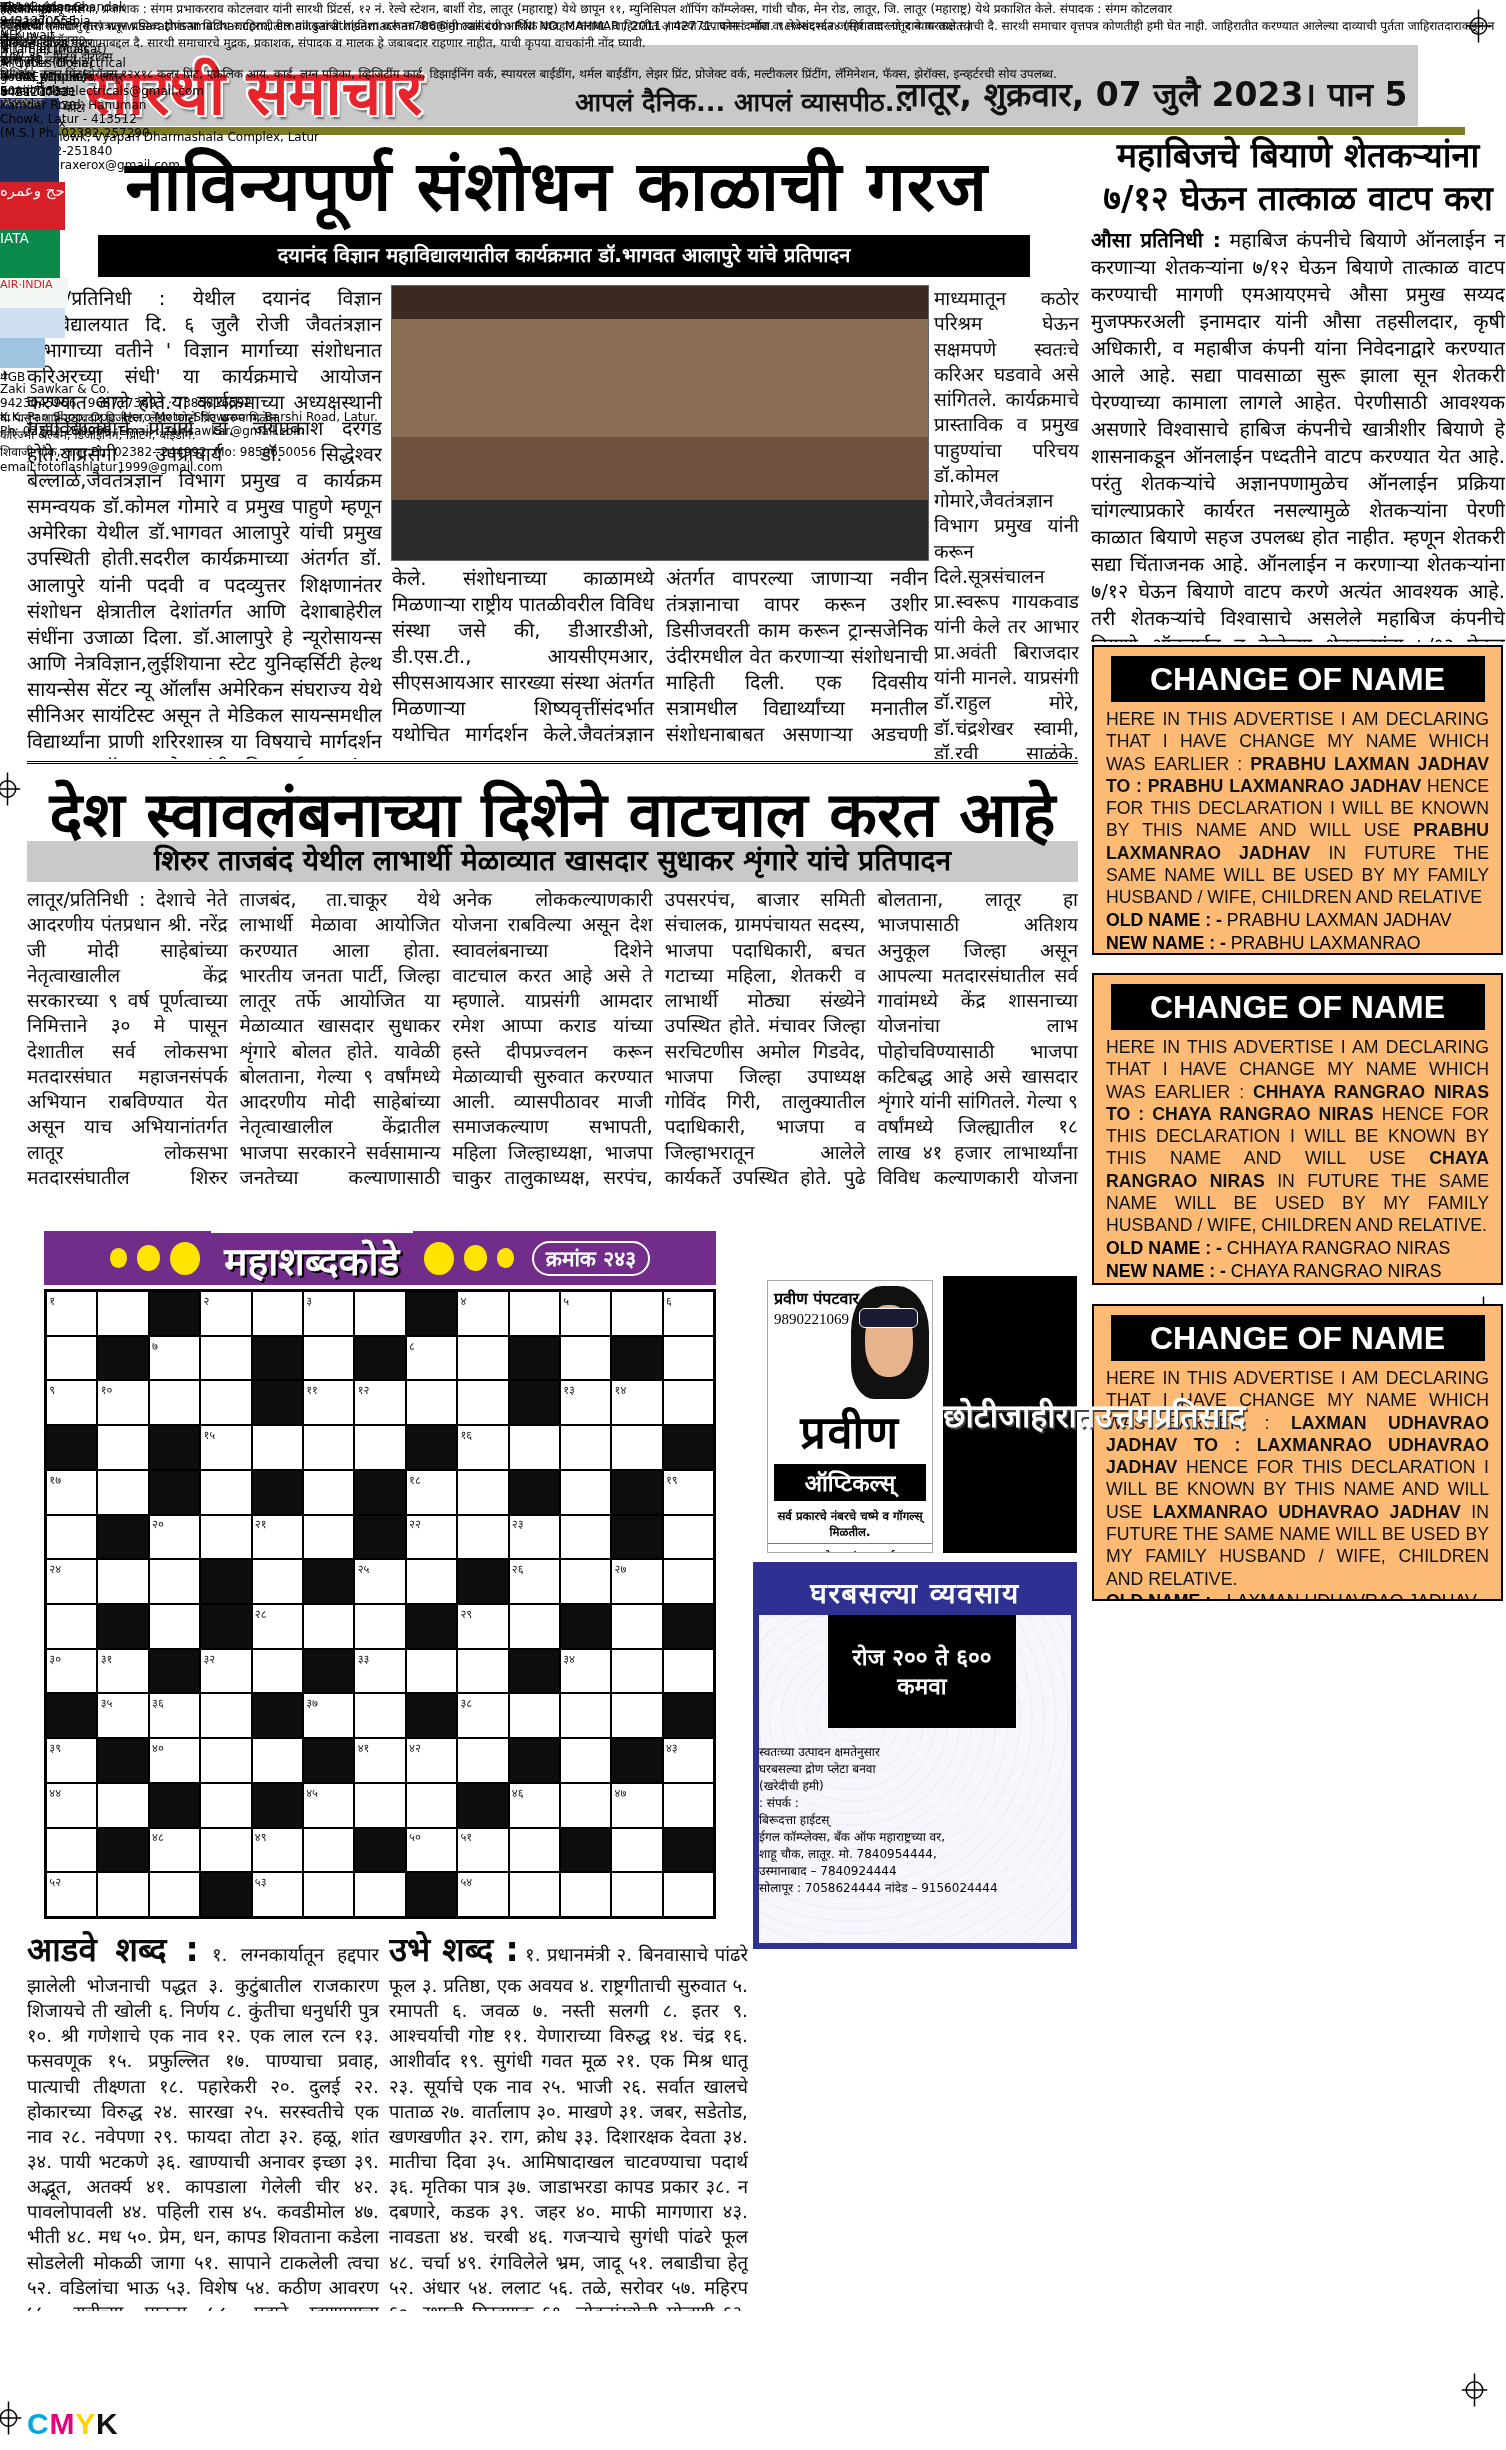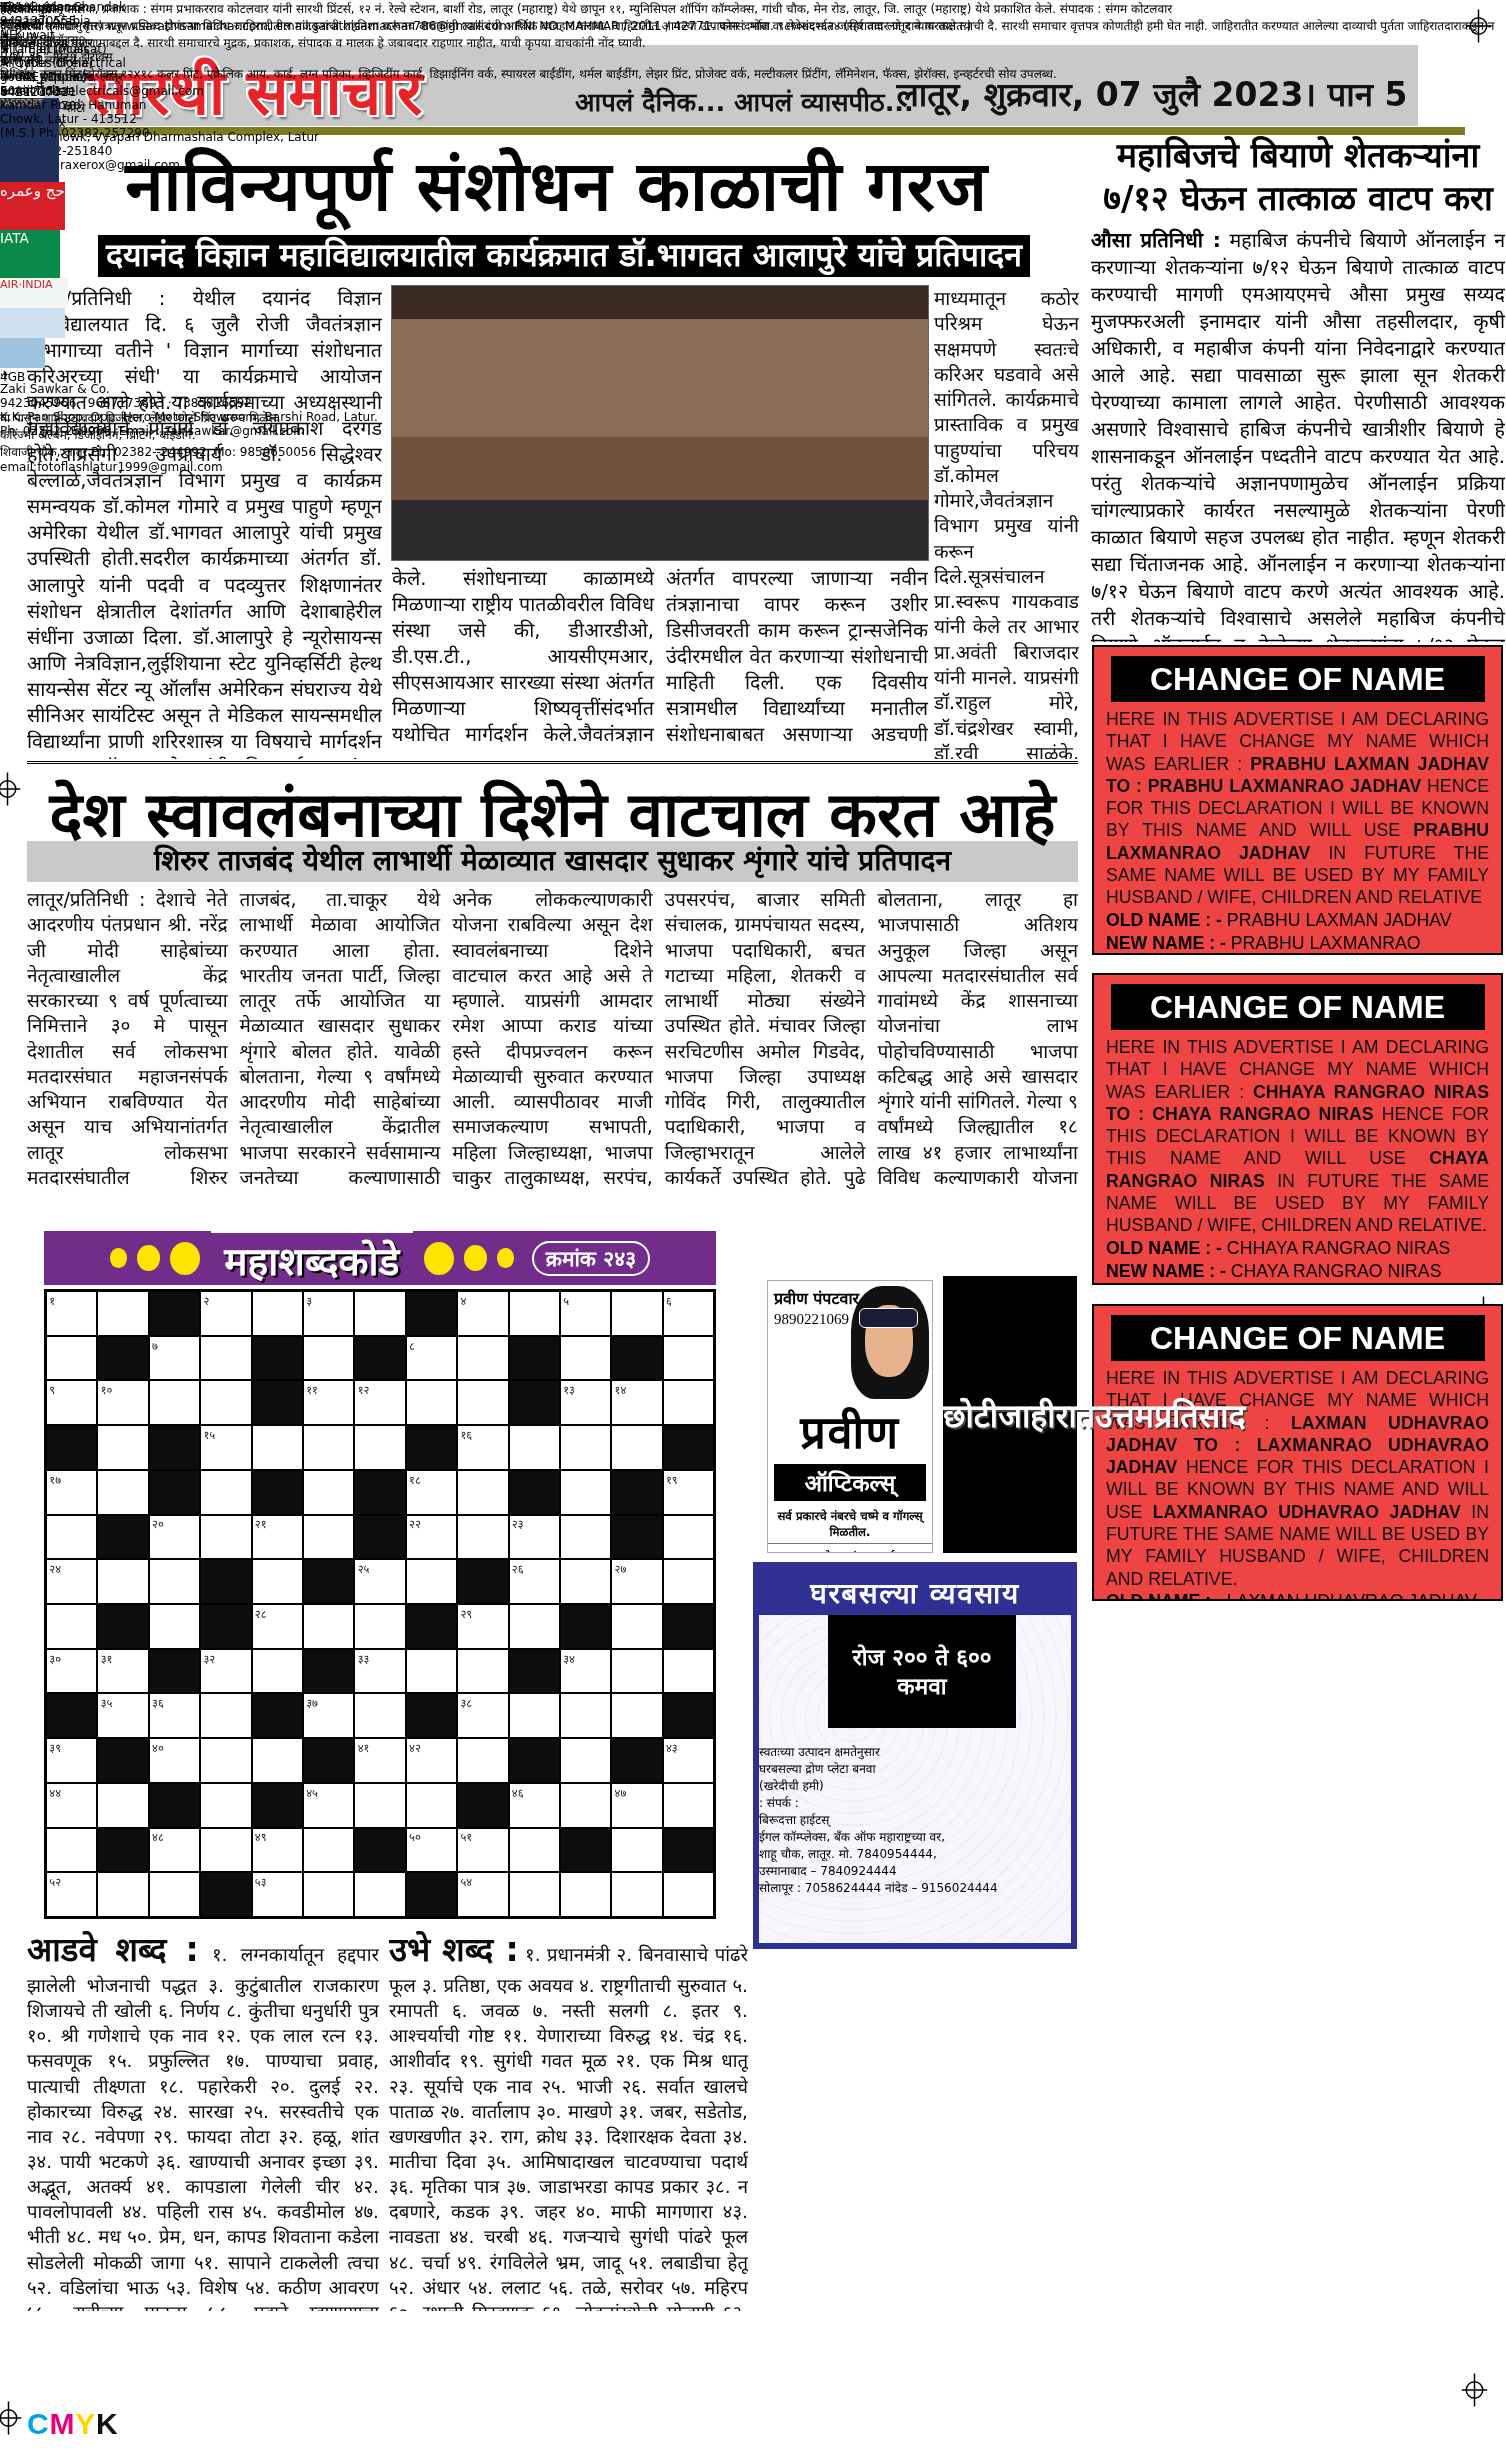--- a/index.html
+++ b/index.html
@@ -19,39 +19,39 @@
   .mast{left:44px;top:45px;width:1374px;height:81px;background:#c9c9c9}
   .mast-title{position:absolute;left:42px;top:3px;font-size:62px;font-weight:bold;color:#e8232a;
     text-shadow:2.3px 0 0 #fff,-2.3px 0 0 #fff,0 2.3px 0 #fff,0 -2.3px 0 #fff,2.3px 2.3px 0 #fff,-2.3px -2.3px 0 #fff,3px 3.8px 2.3px rgba(0,0,0,.45)}
   .mast-tag{position:absolute;left:531px;top:39px;font-size:25.6px;font-weight:bold;color:#111}
   .mast-date{position:absolute;right:10.5px;top:25.6px;font-size:33px;font-weight:bold;color:#111}
   .mast-rule{left:44px;top:127px;width:1421px;height:8.3px;background:#7d7b21}
 
   
   .a1-head{left:30px;top:136px;width:1053px;text-align:center;font-size:69px;font-weight:bold;color:#000;letter-spacing:0.8px}
   .a1-sub{left:98px;top:235px;width:932px;height:42px;background:#000;color:#fff;text-align:center;
-    font-size:32px;font-weight:bold;line-height:41px}
+    font-size:20px;font-weight:bold;line-height:41px}
   .bodytxt{font-size:19.6px;line-height:1.33;color:#0a0a0a}
   .a1-colL{left:27px;top:286px;width:355px;height:473px}
   .a1-colM{left:392px;top:566px;width:536px;height:193px;column-count:2;column-gap:12px}
   .a1-colR{left:934px;top:286px;width:145px;height:473px;font-size:19px}
   .photo{left:392px;top:286px;width:536px;height:274px;background:linear-gradient(#3a2a22 0 12%,#8a6d55 12% 55%,#6e523e 55% 78%,#2b2b2e 78% 100%);outline:0.8px solid #666}
   .a1-rule{left:27px;top:761px;width:1051px;border-top:3.8px double #000}
 
   
   .a2-head{left:27px;top:770px;width:1051px;text-align:center;font-size:62px;font-weight:bold}
   .a2-sub{left:27px;top:841px;width:1051px;height:41px;background:#c9c9c9;text-align:center;font-size:28px;font-weight:bold;line-height:39px}
   .a2-body{left:27px;top:887px;width:1051px;height:322px;column-count:5;column-gap:12px;font-size:19px}
 
   
   .mb-head{left:1091px;top:134px;width:414px;text-align:center;font-size:34px;font-weight:bold;line-height:1.25}
   .mb-body{left:1091px;top:226px;width:414px;height:416px;font-size:19.6px;line-height:1.38}
   .mb-body b{font-size:20.3px}
 
-  .con{left:1092px;width:411px;border:2.3px solid #000;background:#ef4444;padding:7.5px 12px;font-family:"Liberation Sans",sans-serif}
+  .con{left:1092px;width:411px;border:2.3px solid #000;background:#fdba74;padding:7.5px 12px;font-family:"Liberation Sans",sans-serif}
   .con-head{background:#000;color:#fff;text-align:center;font-size:32px;font-weight:bold;padding:4.5px 0;margin:1.5px 4.5px 6px}
   .con-body{font-size:17.7px;line-height:1.26;color:#111;text-align:justify}
   .con-line{font-size:17.7px;line-height:1.3}
   .con-addr{font-size:17.7px;line-height:1.3;text-align:center}
 
   
   .cw-head{left:44px;top:1231px;width:672px;height:54px;background:#722d8a;display:flex;align-items:center;justify-content:center;gap:10.5px}
   .cw-title{color:#fff;font-size:39px;font-weight:bold;text-shadow:2.3px 2.3px 0 #000;border-top:3px solid #fff;border-bottom:0;padding:0 13.6px}
   .dot{background:#ffe400;border-radius:50%;display:inline-block}
   .d1{width:16.6px;height:19.6px}.d2{width:22.6px;height:25.6px}.d3{width:30px;height:33px}

